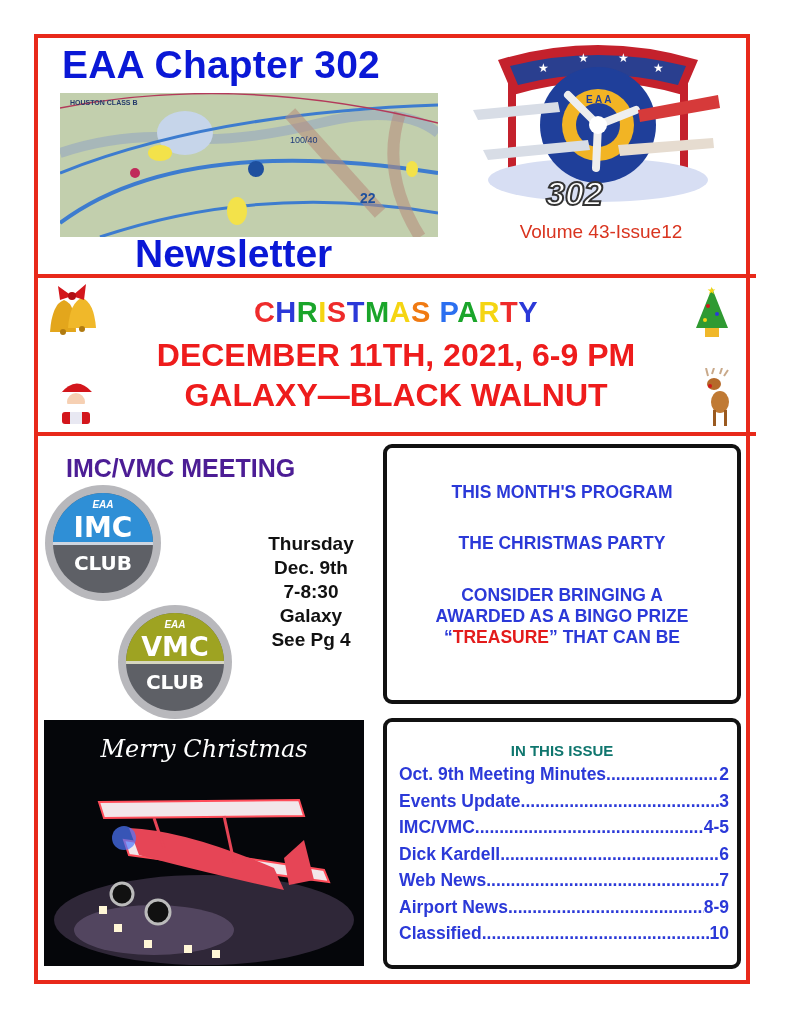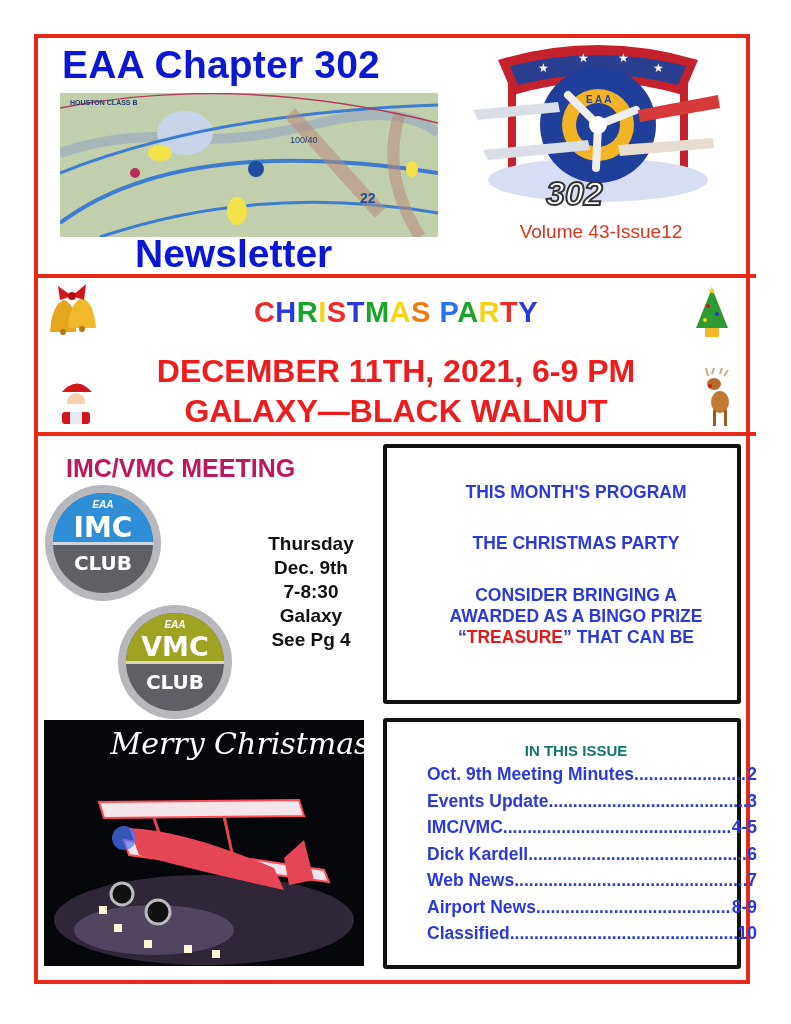--- a/index.html
+++ b/index.html
@@ -6,37 +6,37 @@
   body{width:791px;height:1024px;position:relative;overflow:hidden;font-family:"Liberation Sans",sans-serif;}
   .frame{position:absolute;left:34px;top:34px;width:716px;height:950px;border:4px solid #e8291a;box-sizing:border-box;}
   .hr{position:absolute;left:34px;width:722px;height:4px;background:#e8291a;}
   .abs{position:absolute;}
   .title1{left:62px;top:43px;font-size:39px;font-weight:bold;color:#0a18d6;letter-spacing:0.2px;white-space:nowrap;}
   .title2{left:135px;top:232px;font-size:39px;font-weight:bold;color:#0a18d6;white-space:nowrap;}
   .map{left:60px;top:93px;width:378px;height:144px;background:#b9c9a4;overflow:hidden;}
   .vol{left:470px;top:220px;width:262px;text-align:center;color:#d9341f;font-size:19px;line-height:24px;}
   .logo{left:468px;top:40px;width:260px;height:172px;}
   .xmas-title{left:40px;width:712px;top:296px;text-align:center;font-size:29px;font-weight:bold;letter-spacing:0.5px;}
-  .red-big{left:40px;width:712px;text-align:center;color:#ee1c1c;font-weight:bold;font-size:32px;white-space:nowrap;margin-top:16px;}
-  .imc-title{left:66px;top:454px;font-size:25px;font-weight:bold;color:#be185d;white-space:nowrap;}
+  .red-big{left:40px;width:712px;text-align:center;color:#ee1c1c;font-weight:bold;font-size:32px;white-space:nowrap;}
+  .imc-title{left:66px;top:454px;font-size:25px;font-weight:bold;color:#4c1d95;white-space:nowrap;}
   .meet{left:250px;top:532px;width:122px;text-align:center;font-size:19px;font-weight:bold;line-height:24px;color:#111;}
-  .box{position:absolute;border:4px solid #111;border-radius:3px;background:#fff;box-sizing:border-box;padding-left:28px;}
+  .box{position:absolute;border:4px solid #111;border-radius:9px;background:#fff;box-sizing:border-box;}
   .prog{left:383px;top:444px;width:358px;height:260px;}
   .prog p{margin:0;text-align:center;color:#2b39d8;font-weight:bold;font-size:17.5px;line-height:21px;}
   .red{color:#e31b1b;}
   .issue{left:383px;top:718px;width:358px;height:251px;}
   .issue .hd{text-align:center;color:#0f766e;font-weight:bold;font-size:15px;margin-top:18px;line-height:21px;}
   .toc{margin:0 0 0 12px;padding:0;list-style:none;width:330px;}
   .toc li{display:flex;color:#2b39d8;font-weight:bold;font-size:17.5px;line-height:26.5px;white-space:nowrap;overflow:hidden;}
   .toc .lbl{flex:0 0 auto;}
   .toc .dots{flex:1 1 auto;overflow:hidden;}
   .toc .dots::after{content:"..................................................................";}
   .toc .pg{flex:0 0 auto;}
   .photo{left:44px;top:720px;width:320px;height:246px;background:#05060a;overflow:hidden;}
-  .merry{position:absolute;left:0;top:6px;width:320px;text-align:center;color:#fff;font-family:"DejaVu Serif",serif;font-style:italic;font-size:30px;padding-left:36px;}
+  .merry{position:absolute;left:0;top:15px;width:320px;text-align:center;color:#fff;font-family:"DejaVu Serif",serif;font-style:italic;font-size:24px;}
 </style>
 </head>
 <body>
 
 <div class="frame"></div>
 <div class="hr" style="top:274px"></div>
 <div class="hr" style="top:432px"></div>
 
 <div class="abs title1">EAA Chapter 302</div>
 <div class="abs map">

